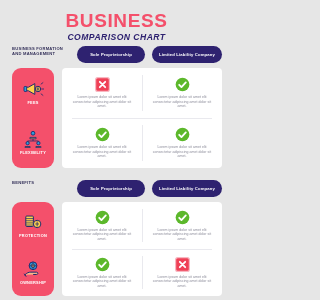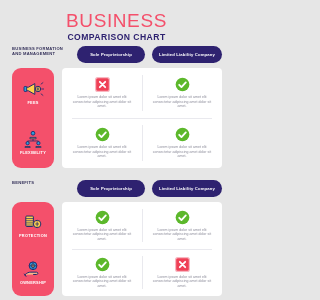--- a/index.html
+++ b/index.html
@@ -8,26 +8,26 @@
     background:#e6e6e6;
     font-family:"Liberation Sans", sans-serif;
     overflow:hidden;
     position:relative;
   }
   .page{position:absolute;inset:0;}
 
   
   .title-block{position:absolute;left:0;top:11px;width:233px;text-align:center;}
   .title-main{
-    font-size:19px;font-weight:normal;letter-spacing:0.6px;
+    font-size:19px;font-weight:bold;letter-spacing:0.6px;
     color:#f4506b;line-height:19px;
   }
   .title-sub{
     font-size:8.6px;font-weight:bold;letter-spacing:0.45px;
-    color:#2e2270;line-height:11px;margin-top:2px;
+    color:#2e2270;line-height:11px;margin-top:2px;font-style:italic;
   }
 
   
   .section{position:absolute;left:0;width:233px;}
   .sec-head{position:relative;height:20px;}
   .sec-label{
     position:absolute;left:12px;top:0;width:58px;
     font-size:4.1px;font-weight:bold;letter-spacing:0.25px;
     color:#34315a;line-height:5.4px;text-transform:uppercase;
   }

